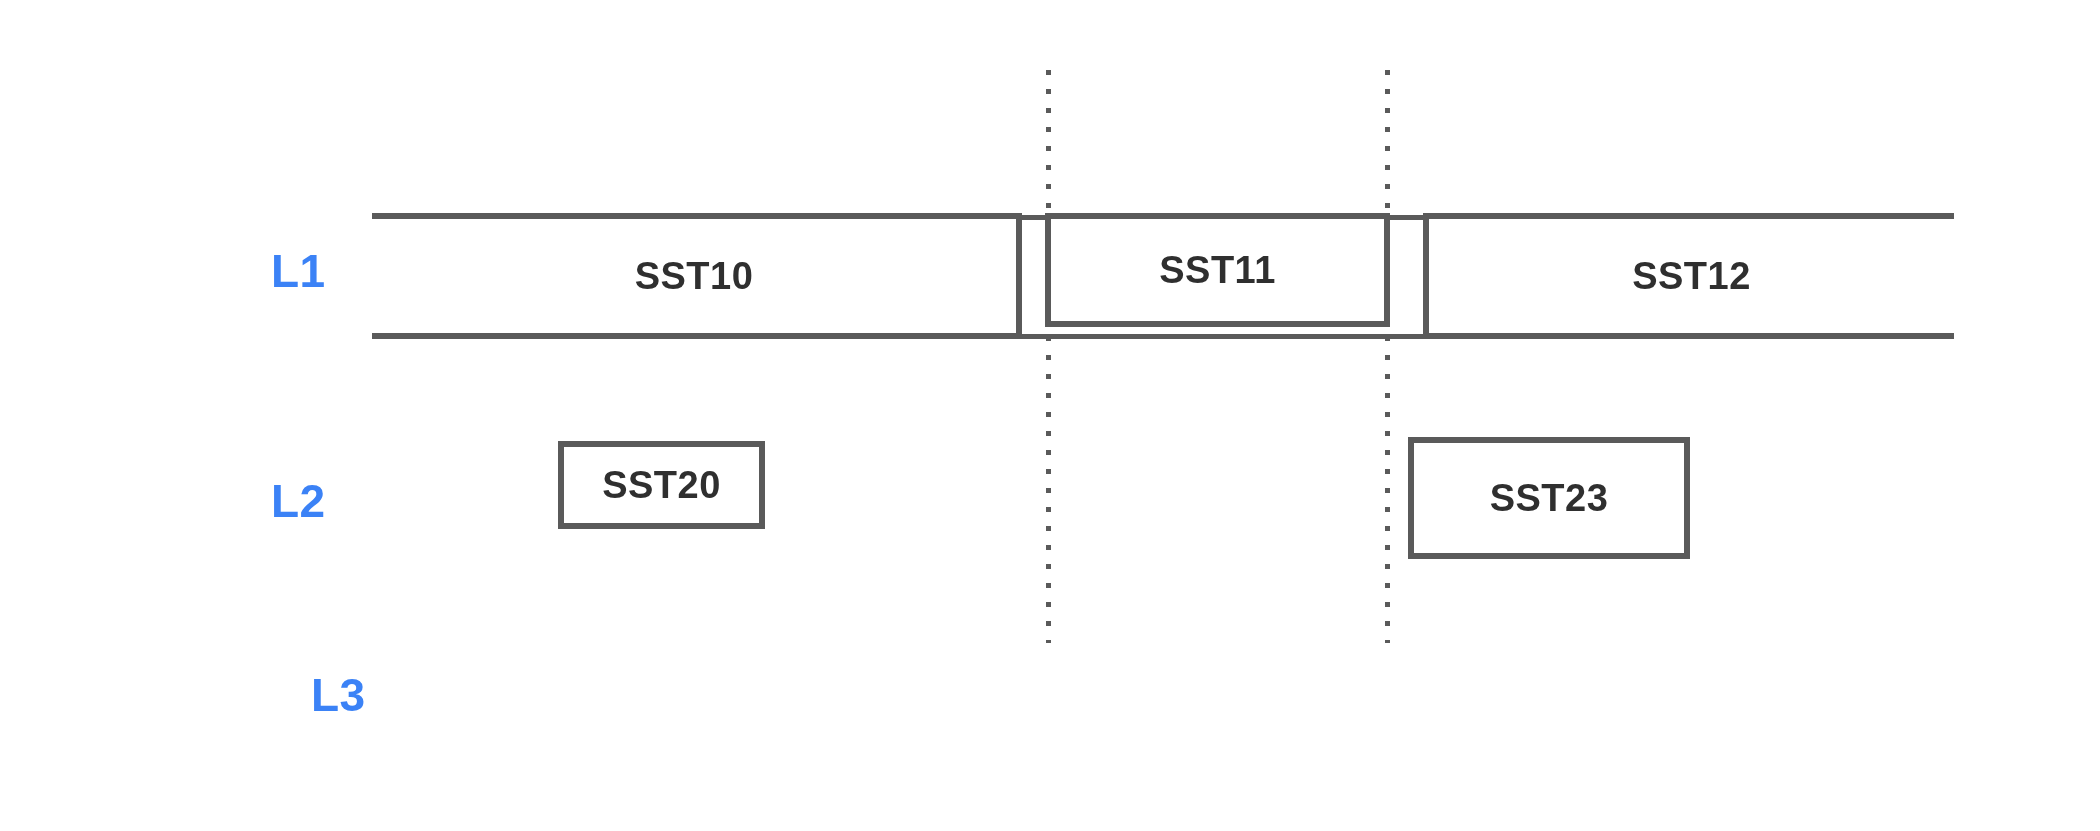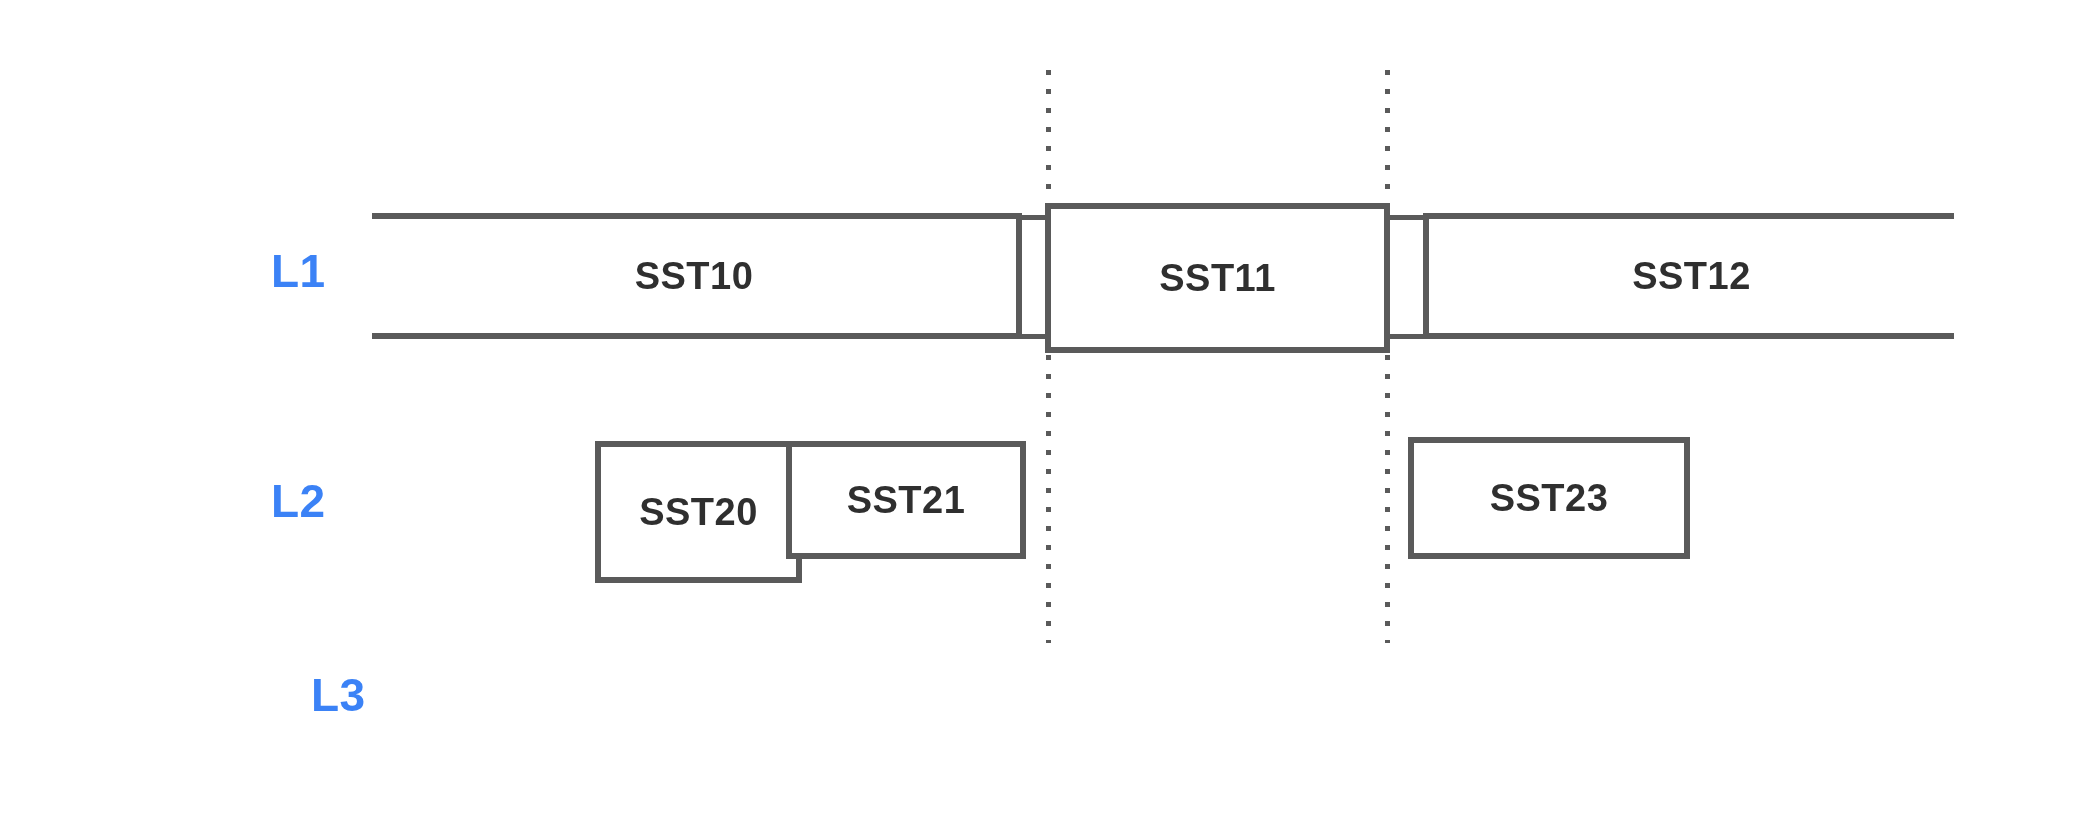--- a/index.html
+++ b/index.html
@@ -94,35 +94,32 @@
   <div class="row-label l3">L3</div>
 
   <div class="track-rail top" style="left:372px; width:1582px;"></div>
 
   <div class="track-rail bottom" style="left:372px; width:1582px;"></div>
 
   <div class="sst-box open-left" style="left:372px; top:213px; width:650px; height:126px;justify-content:center;">
     <span class="sst-label">SST10</span>
   </div>
 
-  <div class="sst-box" style="left:1045px; top:203px; width:345px; height:150px;">
+  <div class="sst-box" style="left:1045px; top:213px; width:345px; height:114px;">
     <span class="sst-label">SST11</span>
   </div>
 
   <div class="sst-box open-right" style="left:1423px; top:213px; width:531px; height:126px;justify-content:center;">
     <span class="sst-label">SST12</span>
   </div>
 
-  <div class="sst-box" style="left:558px; top:441px; width:207px; height:142px;margin-left:37px;">
+  <div class="sst-box" style="left:558px; top:441px; width:207px; height:88px;">
     <span class="sst-label">SST20</span>
   </div>
 
-  <div class="sst-box" style="left:786px; top:441px; width:240px; height:118px;">
-    <span class="sst-label">SST21</span>
-  </div>
 
   <div class="sst-box" style="left:1408px; top:437px; width:282px; height:122px;">
     <span class="sst-label">SST23</span>
   </div>
 
   <div class="divider" style="left:1046px; top:70px; height:573px;"></div>
 
   <div class="divider" style="left:1385px; top:70px; height:573px;"></div>
 
 </div>

